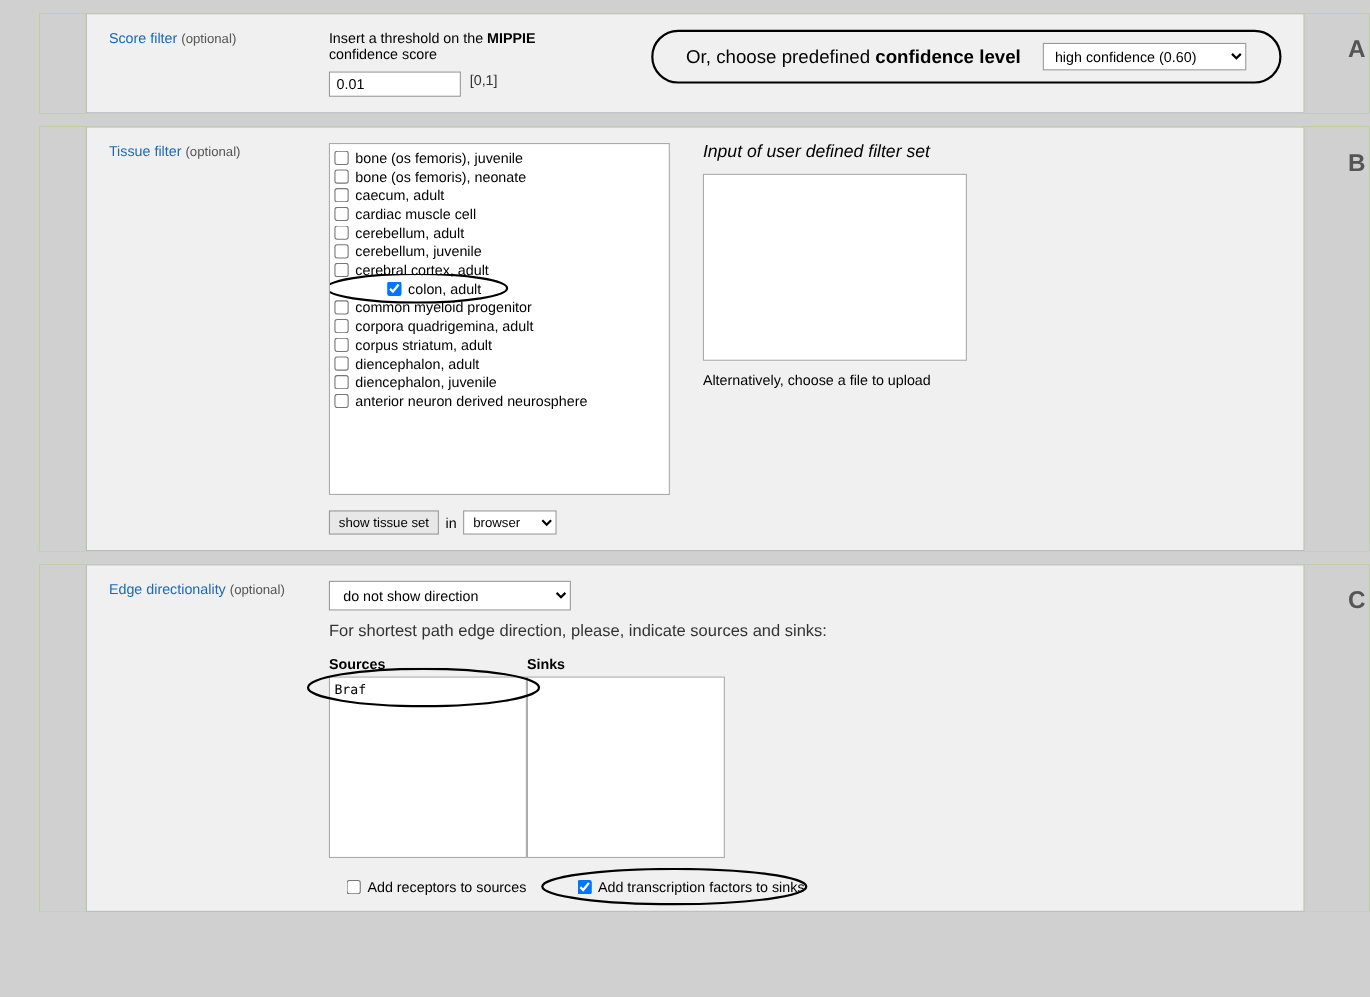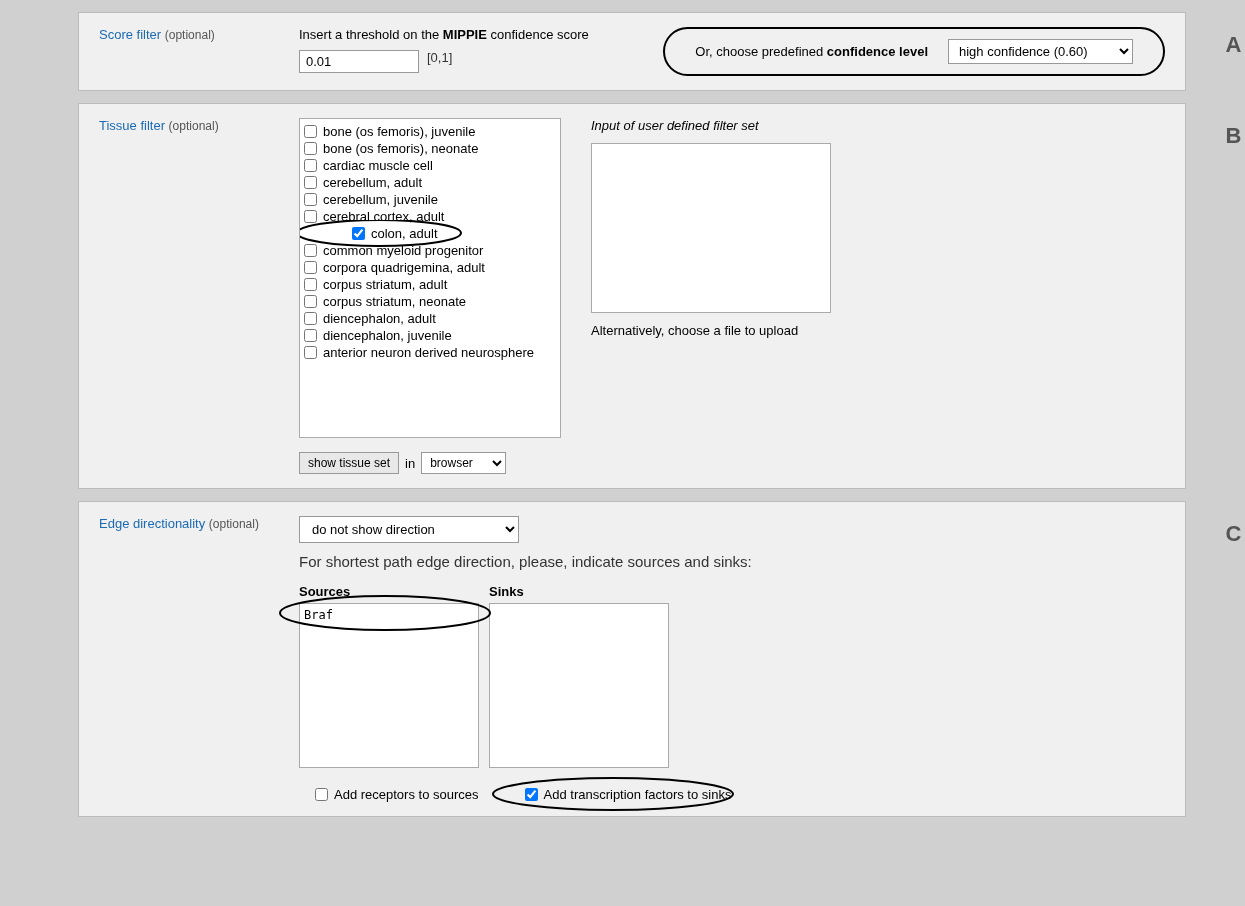--- a/index.html
+++ b/index.html
@@ -124,21 +124,21 @@
     .confidence-oval {
       border: 2px solid #000;
       border-radius: 50px;
       padding: 10px 30px;
       display: flex;
       align-items: center;
       gap: 20px;
     }
 
     .confidence-text {
-      font-size: 13px;
+      font-size: 17px;
     }
 
     .confidence-select {
       padding: 3px 6px;
       font-size: 13px;
       border: 1px solid #999;
       background: white;
     }
 
     
@@ -158,21 +158,21 @@
     }
 
     .tissue-main {
       flex: 1;
       display: flex;
       flex-direction: column;
       gap: 10px;
     }
 
     .tissue-list-container {
-      width: 262px;
+      width: 310px;
       height: 320px;
       border: 1px solid #aaa;
       background: white;
       overflow-y: scroll;
       padding: 4px;
       position: relative;
     }
 
     .tissue-item {
       display: flex;
@@ -215,21 +215,21 @@
 
     .tissue-right {
       width: 280px;
       margin-left: 30px;
       display: flex;
       flex-direction: column;
       gap: 10px;
     }
 
     .user-filter-label {
-      font-size: 13px;
+      font-size: 16px;
       font-weight: normal;
       font-style: italic;
     }
 
     .user-filter-textarea {
       width: 240px;
       height: 170px;
       border: 1px solid #aaa;
       background: white;
       font-size: 12px;
@@ -284,21 +284,21 @@
     }
 
     .direction-hint {
       font-size: 15px;
       color: #333;
     }
 
     .sources-sinks-row {
       display: flex;
       flex-direction: row;
-      gap: 10px;
+      gap: 0;
       margin-top: 4px;
       position: relative;
     }
 
     .sources-col, .sinks-col {
       display: flex;
       flex-direction: column;
       gap: 4px;
     }
 
@@ -401,20 +401,24 @@
               <div class="tissue-item">
                 <input type="checkbox" style="">
                 <span>bone (os femoris), juvenile</span>
               </div>
               <div class="tissue-item">
                 <input type="checkbox" style="">
                 <span>bone (os femoris), neonate</span>
               </div>
               <div class="tissue-item">
                 <input type="checkbox" style="">
+                <span>caecum, adult</span>
+              </div>
+              <div class="tissue-item">
+                <input type="checkbox" style="">
                 <span>cardiac muscle cell</span>
               </div>
               <div class="tissue-item">
                 <input type="checkbox" style="">
                 <span>cerebellum, adult</span>
               </div>
               <div class="tissue-item">
                 <input type="checkbox" style="">
                 <span>cerebellum, juvenile</span>
               </div>
@@ -434,24 +438,20 @@
                 <input type="checkbox" style="">
                 <span>common myeloid progenitor</span>
               </div>
               <div class="tissue-item">
                 <input type="checkbox" style="">
                 <span>corpora quadrigemina, adult</span>
               </div>
               <div class="tissue-item">
                 <input type="checkbox" style="">
                 <span>corpus striatum, adult</span>
-              </div>
-              <div class="tissue-item">
-                <input type="checkbox" style="">
-                <span>corpus striatum, neonate</span>
               </div>
               <div class="tissue-item">
                 <input type="checkbox" style="">
                 <span>diencephalon, adult</span>
               </div>
               <div class="tissue-item">
                 <input type="checkbox" style="">
                 <span>diencephalon, juvenile</span>
               </div>
               <div class="tissue-item">

